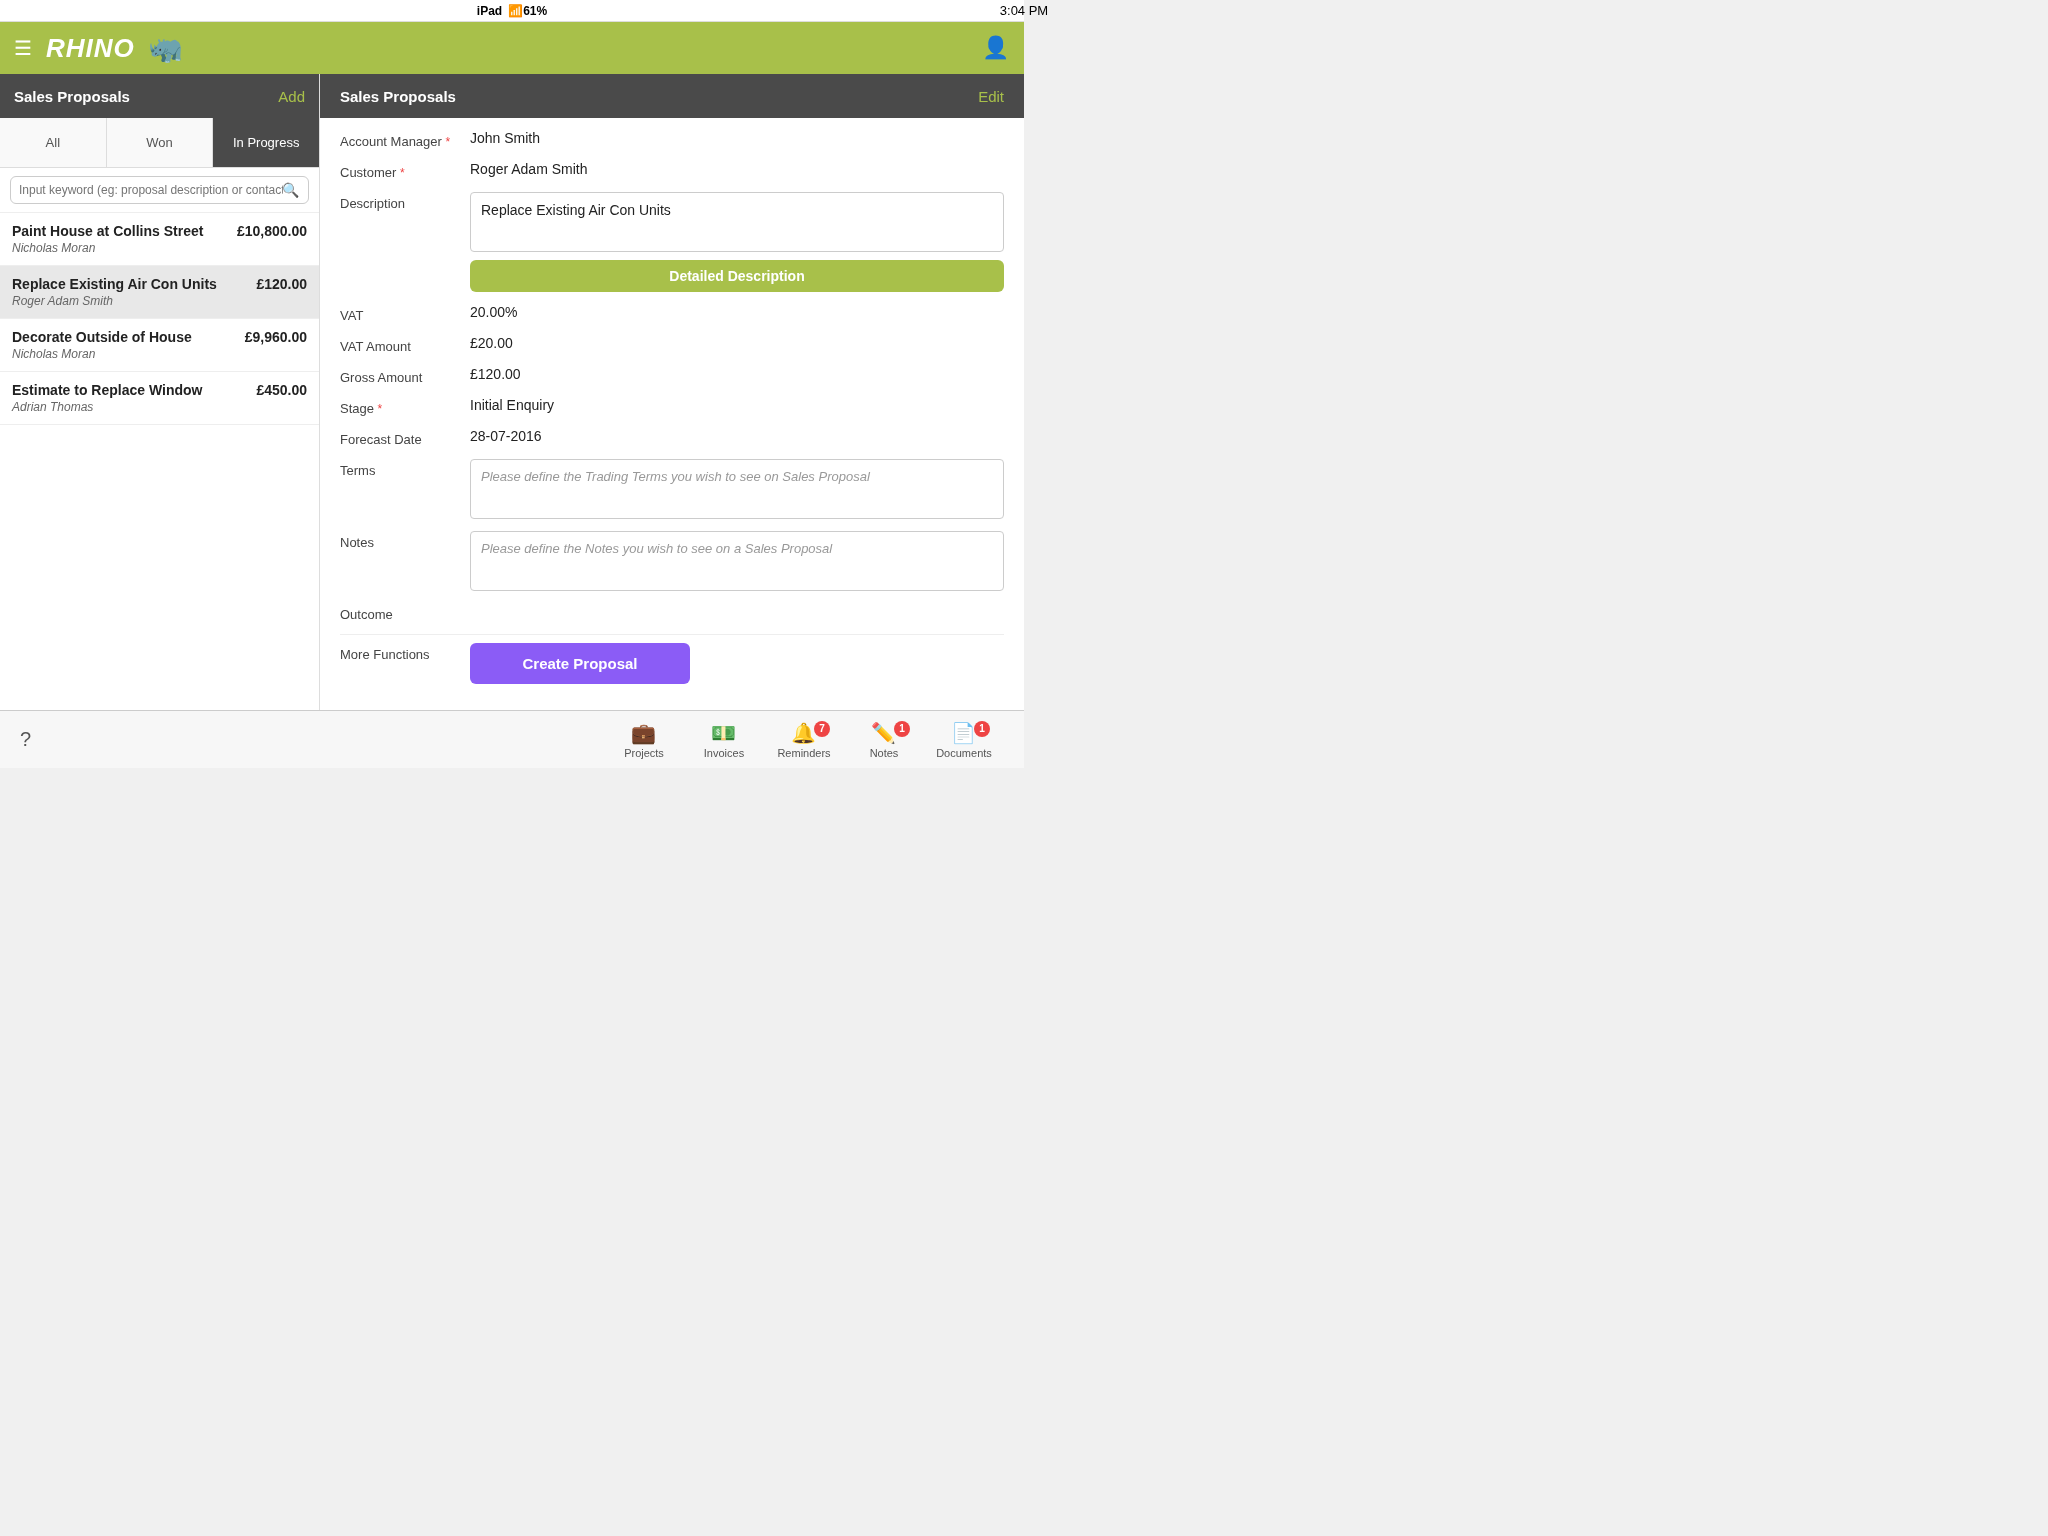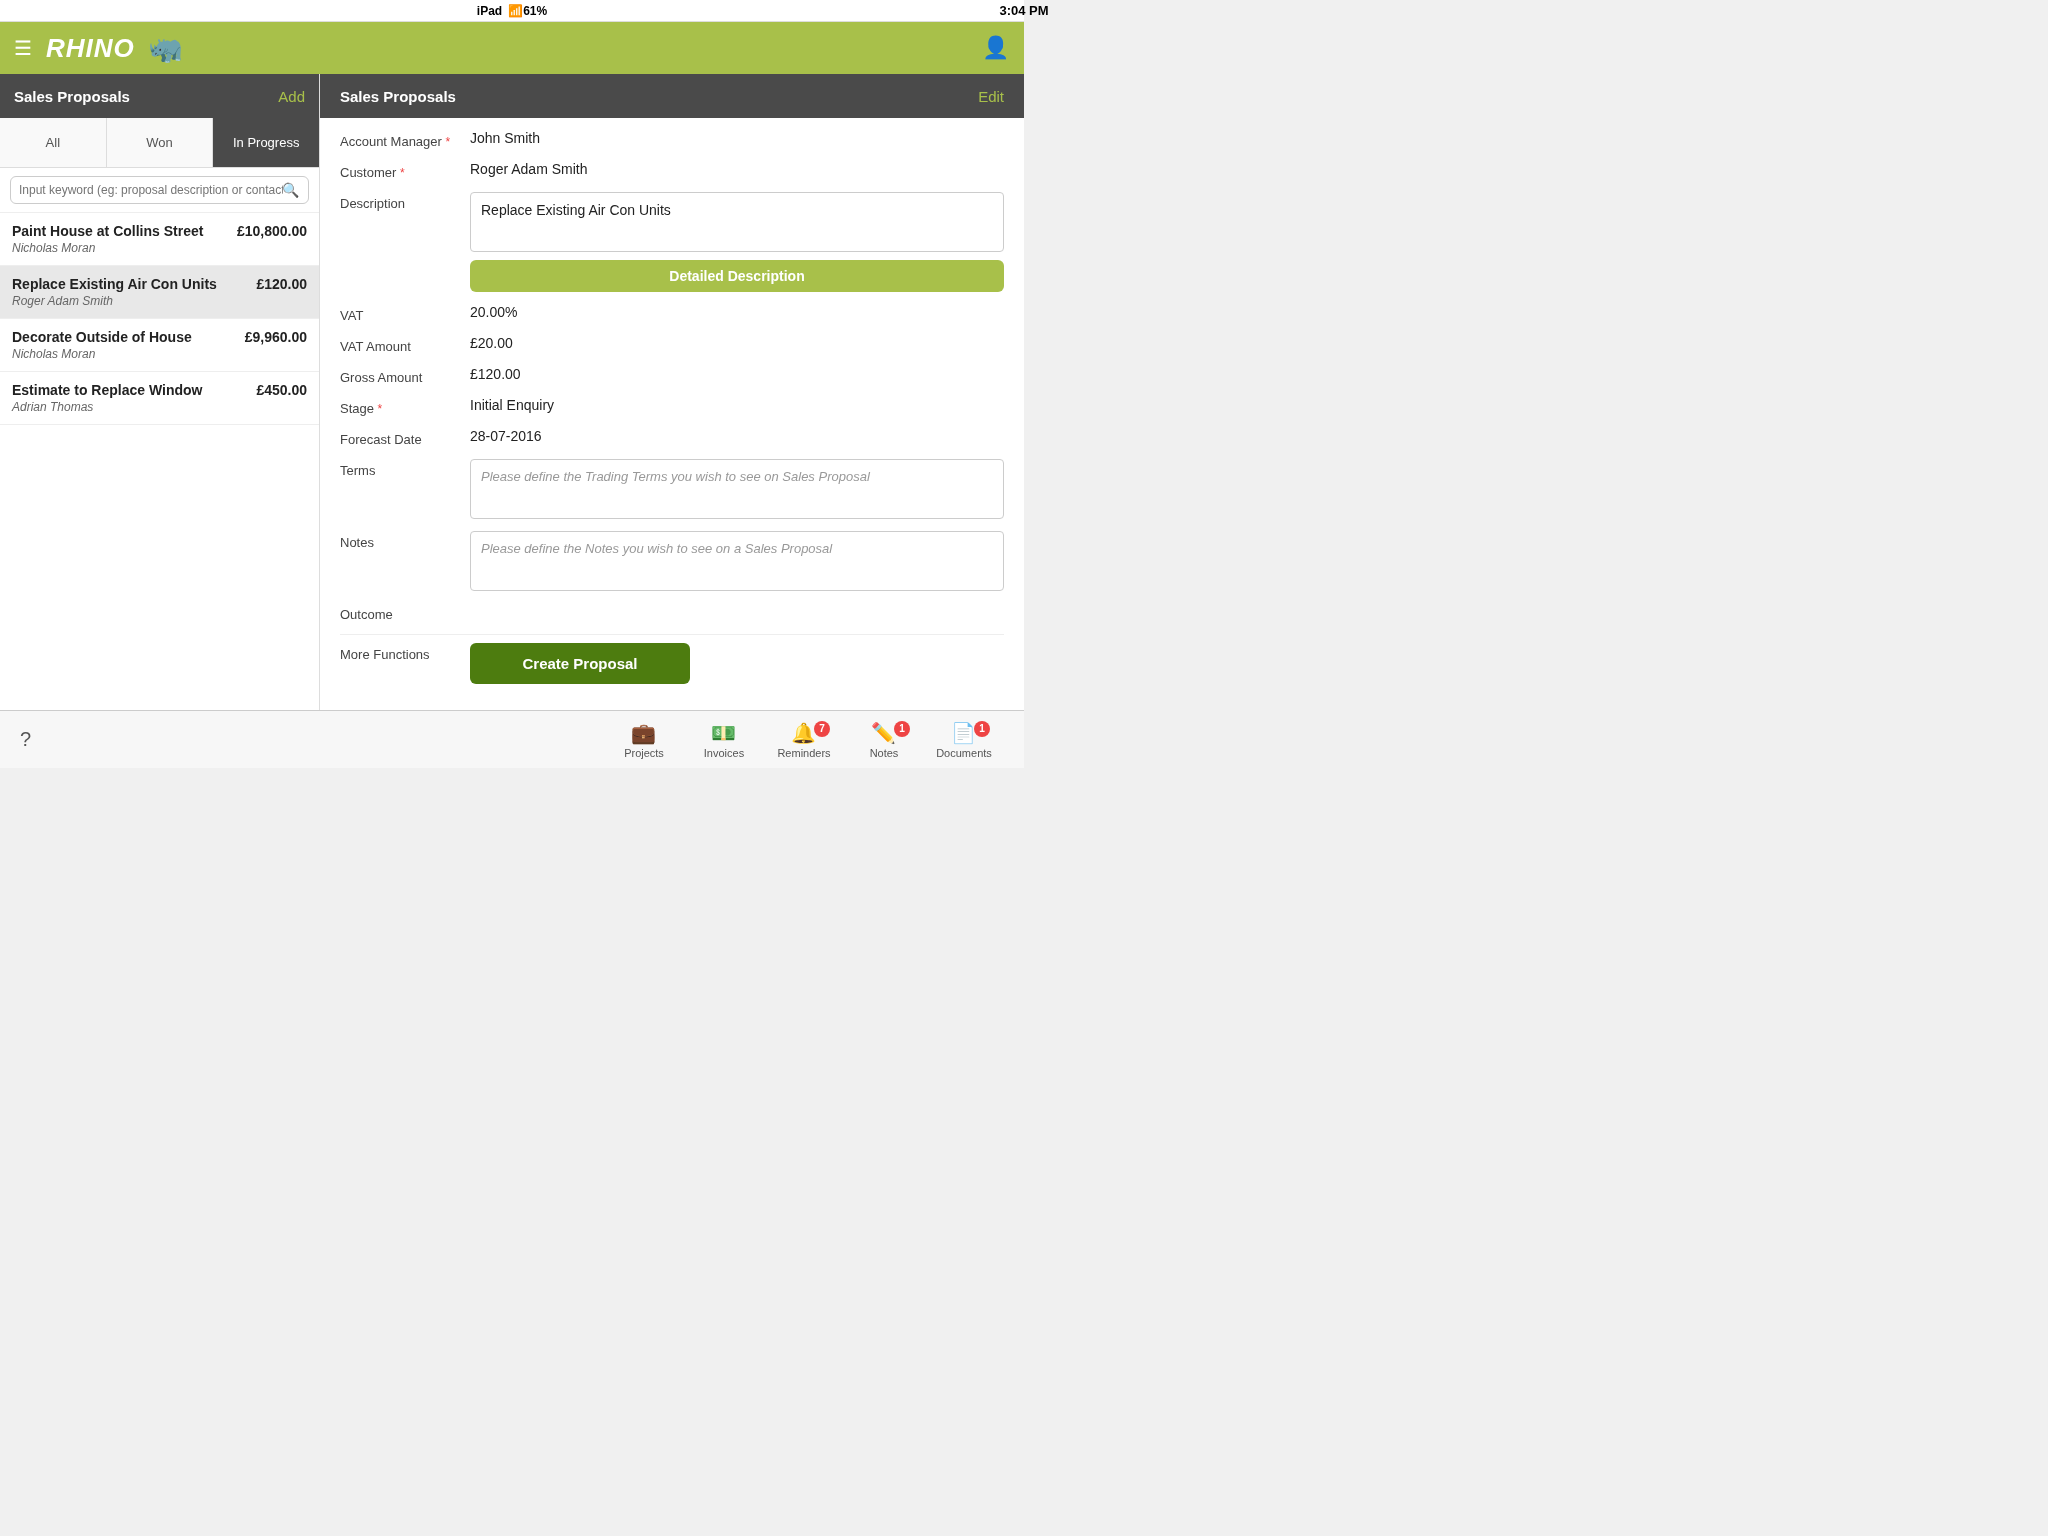--- a/index.html
+++ b/index.html
@@ -11,21 +11,21 @@
       height: 22px;
       display: flex;
       align-items: center;
       justify-content: center;
       padding: 0 12px;
       font-size: 12px;
       font-weight: 600;
       border-bottom: 1px solid #ddd;
     }
     .status-left { display: flex; align-items: center; gap: 6px; }
-    .status-center { position: absolute; left: 50%; transform: translateX(-50%); font-size: 13px; font-weight: 700; }
+    .status-center { position: absolute; left: 50%; transform: translateX(-50%); font-size: 13px; font-weight: 400; }
     .status-right { font-size: 12px; }
 
     
     .app-header {
       background: #a8c04a;
       height: 52px;
       display: flex;
       align-items: center;
       padding: 0 14px;
       justify-content: space-between;
@@ -204,21 +204,21 @@
       padding: 8px 10px;
       font-size: 13px;
       color: #999;
       min-height: 60px;
       flex: 1;
       line-height: 1.4;
       font-style: italic;
     }
 
     .green-btn {
-      background: #4d7c0f;
+      background: #8b5cf6;
       color: #fff;
       border: none;
       border-radius: 6px;
       padding: 12px 18px;
       font-size: 15px;
       font-weight: 600;
       cursor: pointer;
       width: 220px;
       text-align: center;
       margin-bottom: 10px;

